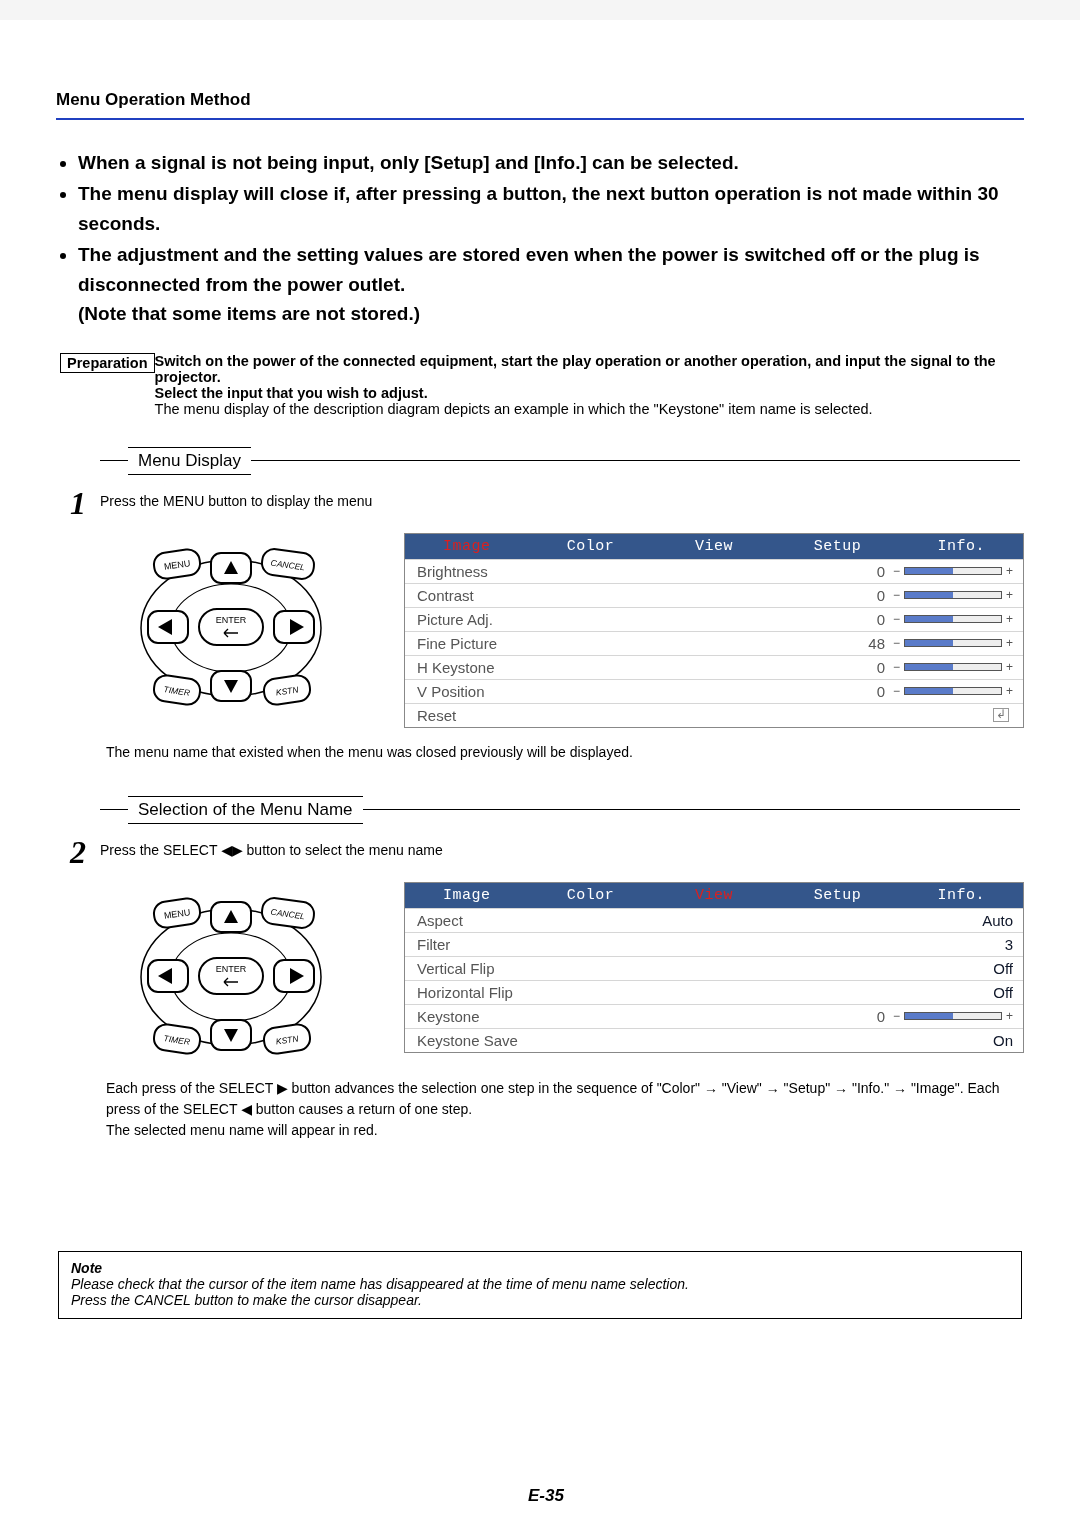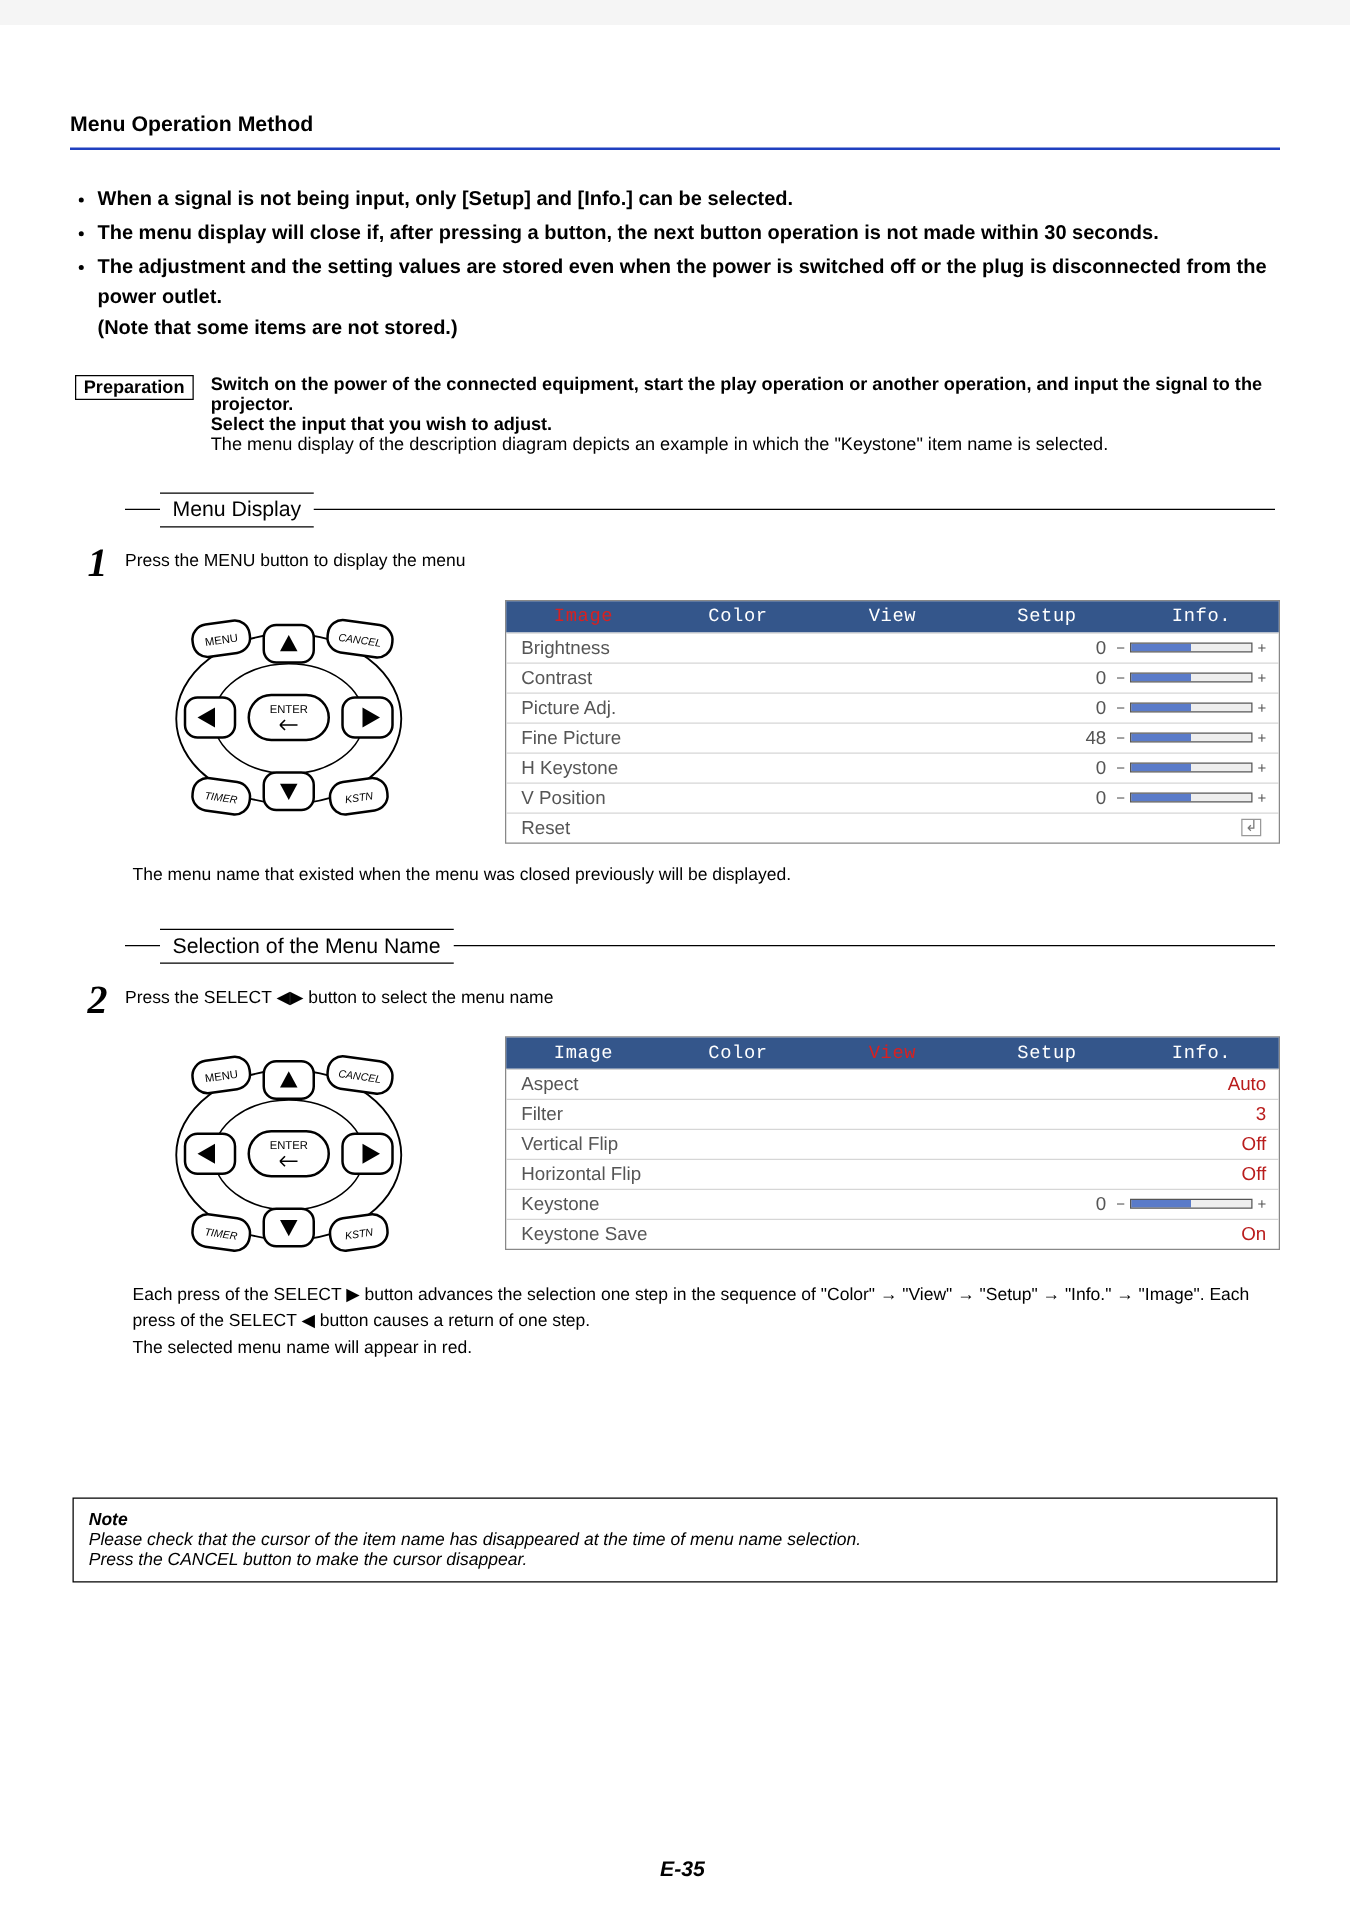--- a/index.html
+++ b/index.html
@@ -47,28 +47,28 @@
     flex: 1;
     border-top: 1.5px solid #000;
     margin-left: 6px;
     position: relative;
     top: 2px;
   }
   ul.bullets {
     margin: 0 0 24px 22px;
     padding: 0;
     font-weight: bold;
-    font-size: 16px;
+    font-size: 19px;
     line-height: 1.55;
   }
   ul.bullets li { margin-bottom: 2px; }
   .prep-row {
     display: flex;
     align-items: flex-start;
-    gap: 14px;
+    gap: 0;
     font-size: 14.5px;
     margin-bottom: 30px;
     padding-left: 4px;
   }
   .prep-label {
     border: 1.5px solid #000;
     padding: 1px 6px;
     font-weight: bold;
     white-space: nowrap;
   }
@@ -154,21 +154,21 @@
     margin-left: 8px;
     font-size: 12px;
     color:#555;
   }
   .osd-bar {
     flex: 1;
     height: 8px;
     border: 1px solid #555;
     background: linear-gradient(to right, #5a7bc9 50%, #eee 50%);
   }
-  .osd-right-text { width: 152px; text-align: right; color:#b91c1c; }
+  .osd-right-text { width: 152px; text-align: right; color:#0f172a; }
   .reset-icon {
     width:16px; height:14px; border:1px solid #999; display:inline-block;
     position:relative; margin-left:auto; margin-right:4px;
   }
   .reset-icon::after{
     content:"↲"; font-size:12px; position:absolute; left:2px; top:-2px; color:#777;
   }
   .caption {
     font-size: 14px;
     margin: 8px 0 36px 50px;

